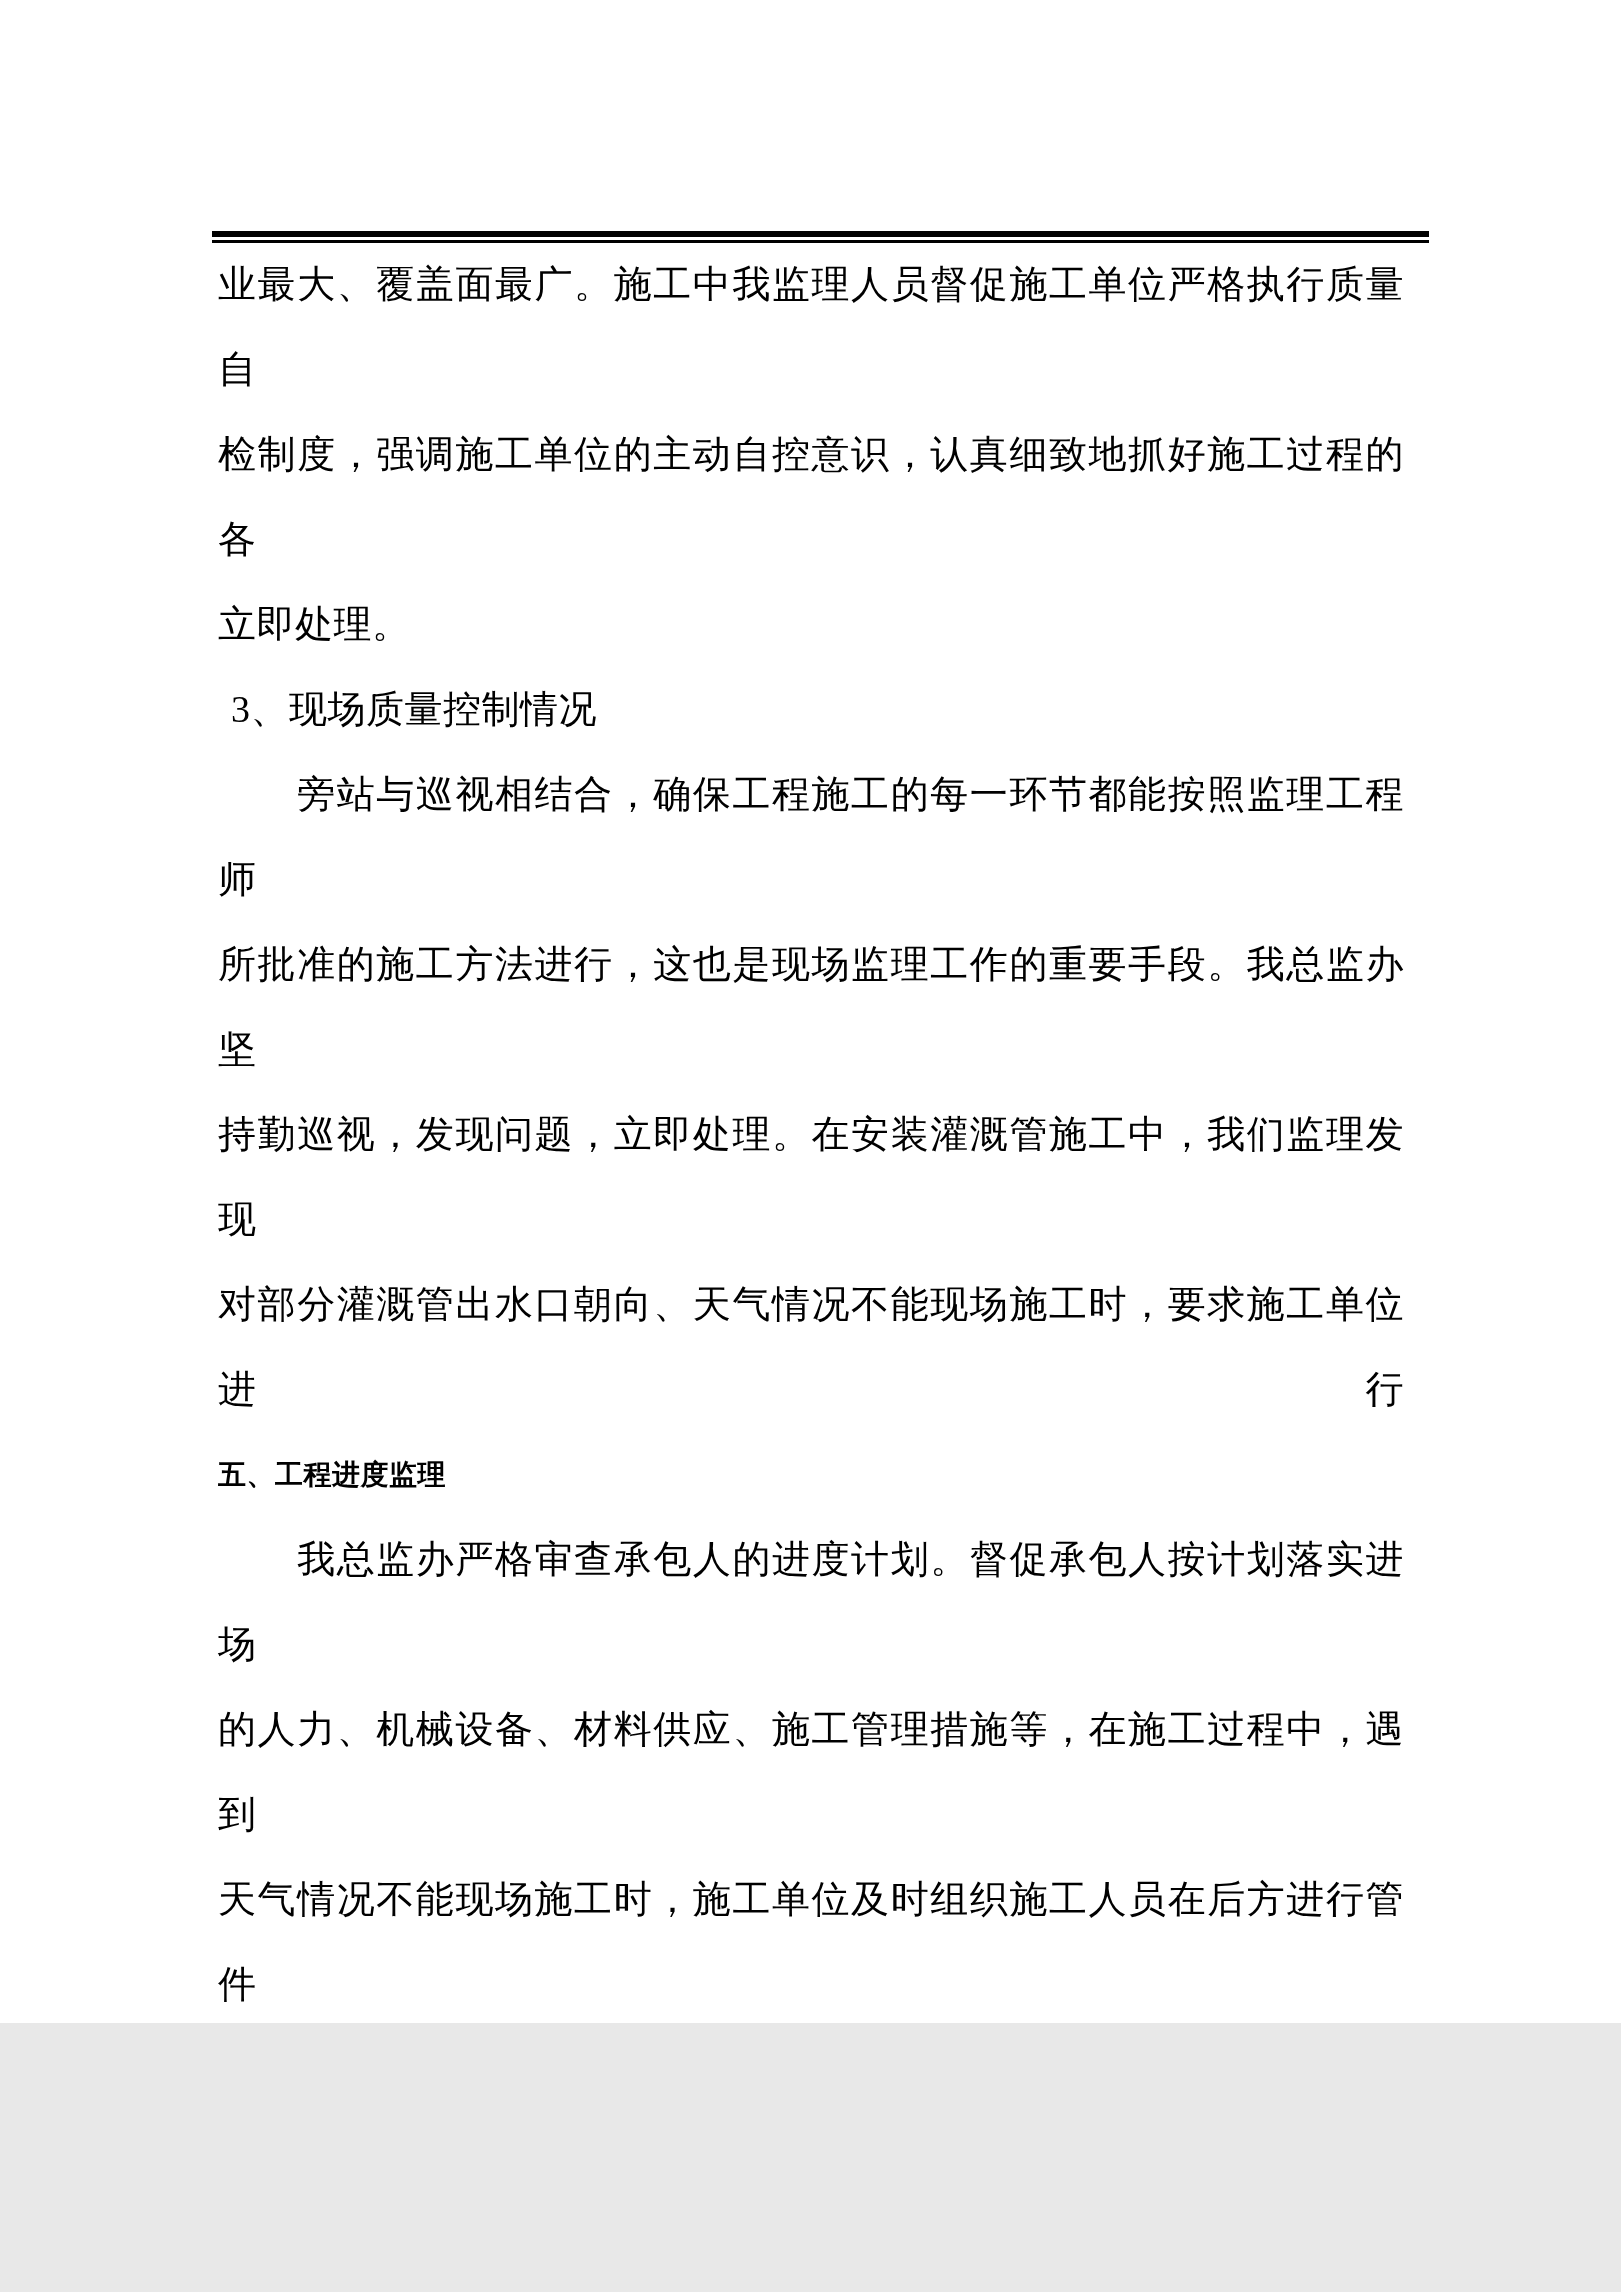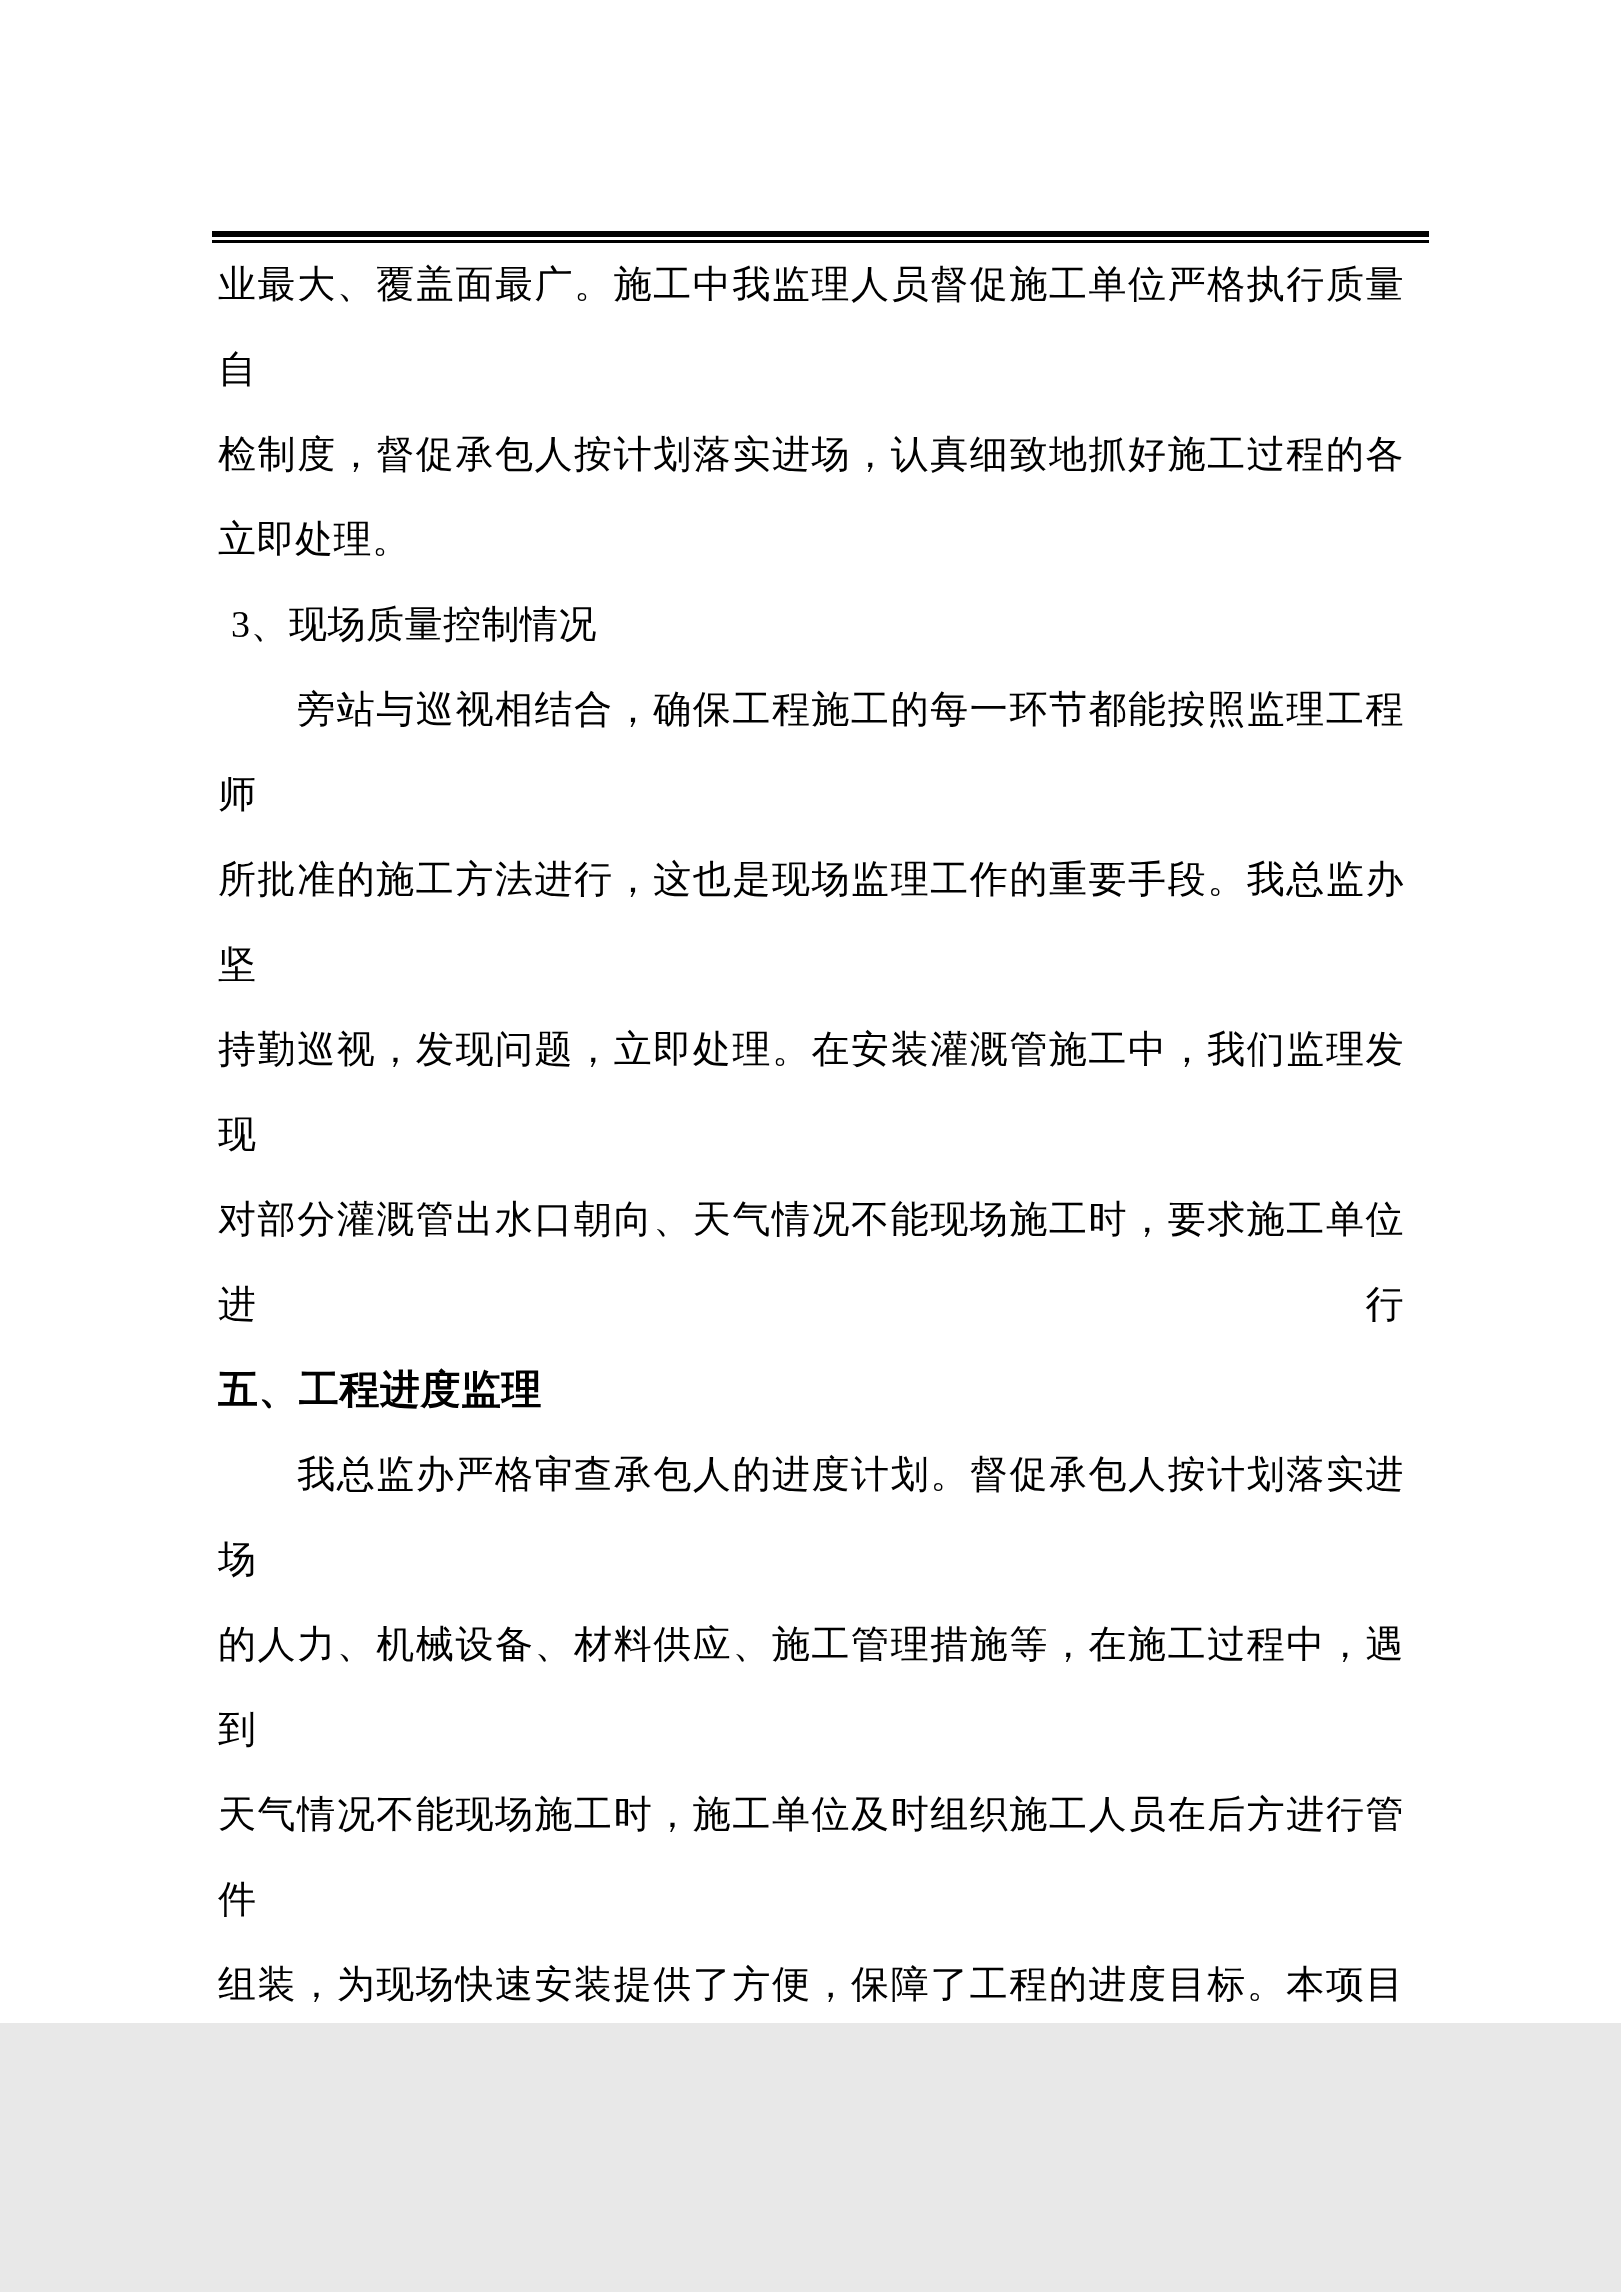--- a/index.html
+++ b/index.html
@@ -21,21 +21,21 @@
   .body-text{
     position:absolute;
     left:218px;top:242px;width:1186px;
     font-size:38px;
     line-height:85px;
     letter-spacing:0.5px;
     text-align:justify;
   }
   .line{min-height:85px;text-align:justify;}
   .line.fill{text-align-last:justify;}
-  .line.heading{font-weight:700;font-size:40px;}
+  .line.heading{font-weight:700;font-size:28px;}
   .line.subheading{font-weight:400;margin-left:13px;}
   
   .footer{
     position:absolute;
     left:674px;top:2164px;
     width:294px;height:90px;
   }
   .footer svg{display:block;}
   .ribbon-text{
     font-family:"Liberation Serif","DejaVu Serif",serif;
@@ -49,21 +49,21 @@
 <div class="page">
 
   <div class="header-rule">
     <div class="thick"></div>
     <div class="gap"></div>
     <div class="thin"></div>
   </div>
 
   <div class="body-text" id="doc-body">
       <div class="line para fill">业最大、覆盖面最广。施工中我监理人员督促施工单位严格执行质量自</div>
-      <div class="line para fill">检制度，督促承包人按计划落实进场，认真细致地抓好施工过程的各</div>
+      <div class="line para fill">检制度，强调施工单位的主动自控意识，认真细致地抓好施工过程的各</div>
       <div class="line para">立即处理。</div>
       <div class="line subheading">3、现场质量控制情况</div>
       <div class="line para fill">　　旁站与巡视相结合，确保工程施工的每一环节都能按照监理工程师</div>
       <div class="line para fill">所批准的施工方法进行，这也是现场监理工作的重要手段。我总监办坚</div>
       <div class="line para fill">持勤巡视，发现问题，立即处理。在安装灌溉管施工中，我们监理发现</div>
       <div class="line para fill">对部分灌溉管出水口朝向、天气情况不能现场施工时，要求施工单位进行</div>
       <div class="line heading">五、工程进度监理</div>
       <div class="line para fill">　　我总监办严格审查承包人的进度计划。督促承包人按计划落实进场</div>
       <div class="line para fill">的人力、机械设备、材料供应、施工管理措施等，在施工过程中，遇到</div>
       <div class="line para fill">天气情况不能现场施工时，施工单位及时组织施工人员在后方进行管件</div>

